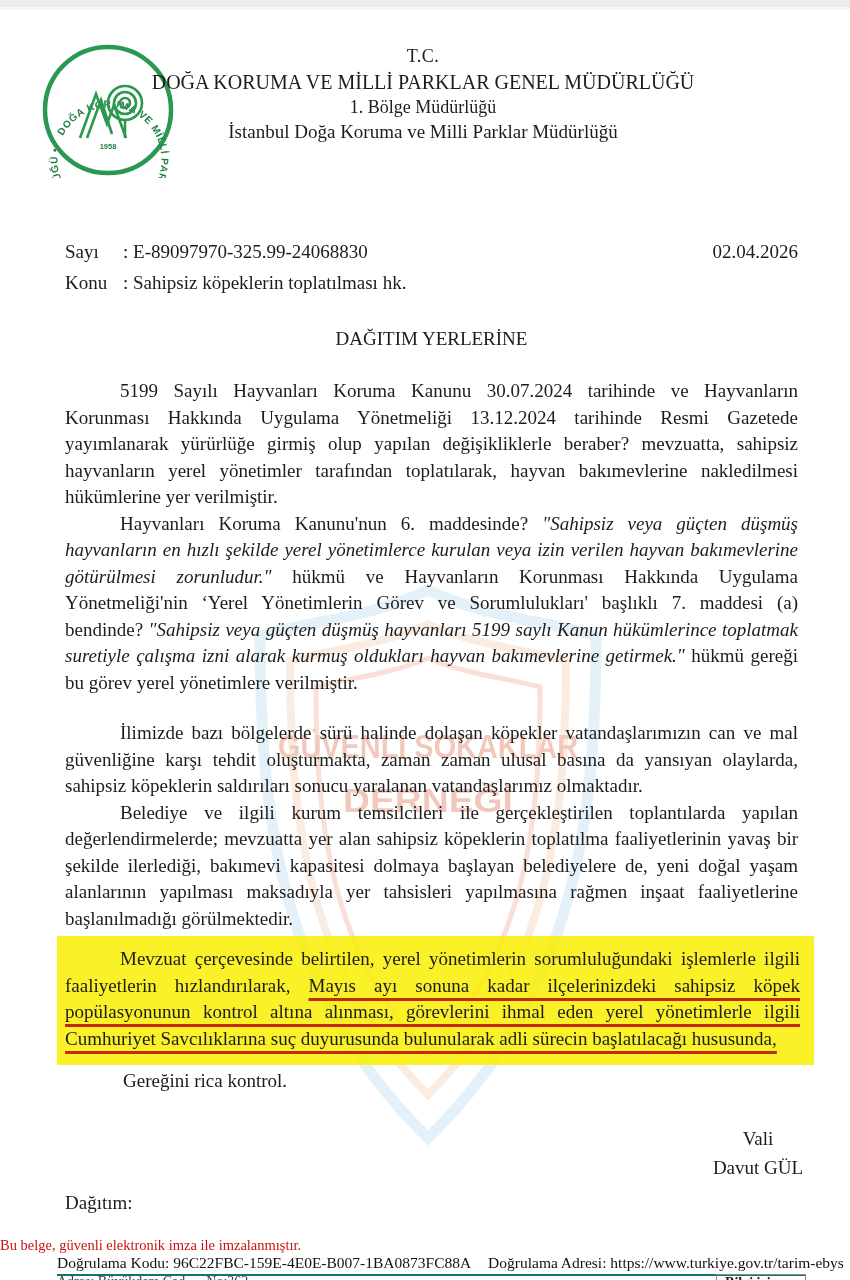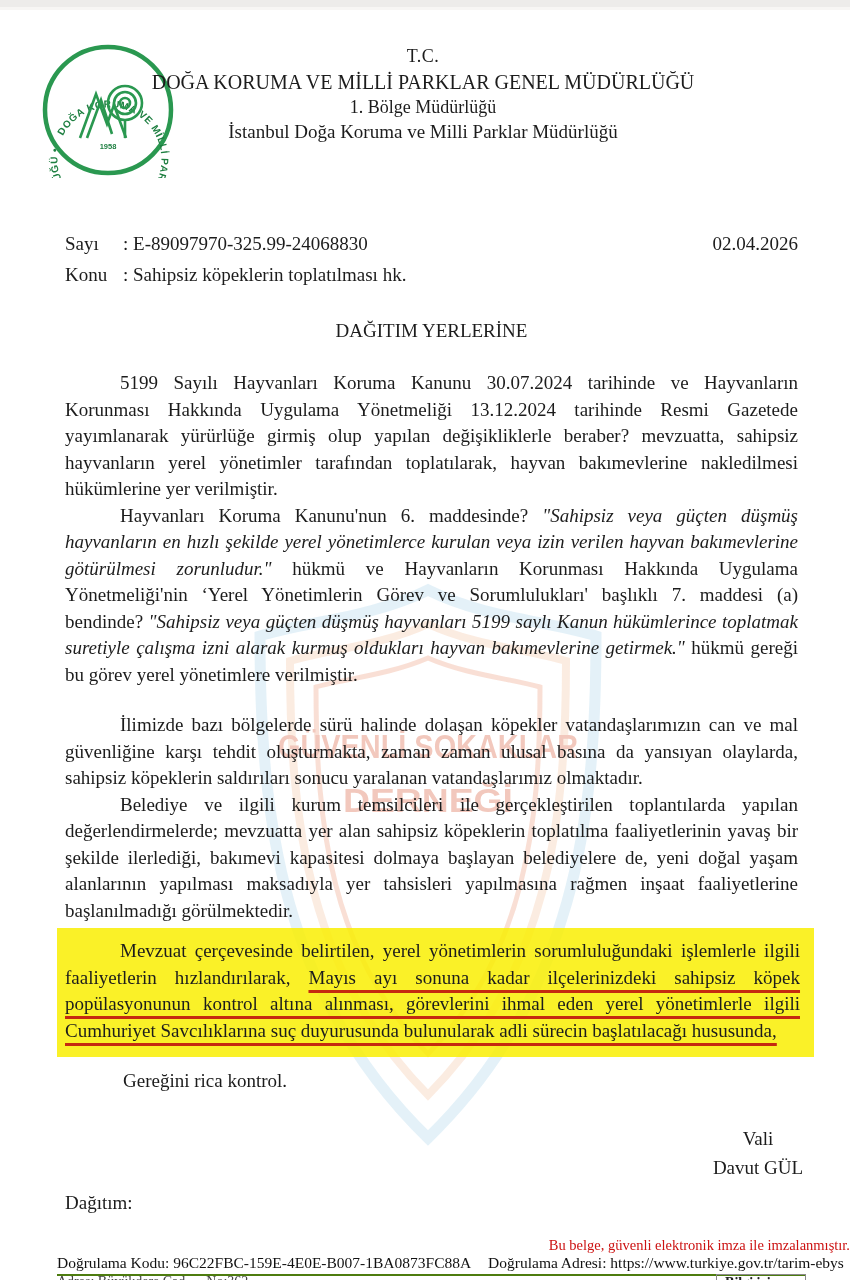--- a/index.html
+++ b/index.html
@@ -15,21 +15,21 @@
   .watermark { position:absolute; left:232px; top:572px; width:392px; height:585px; opacity:0.33; z-index:0; pointer-events:none; }
 
   .letterhead { position:absolute; top:46px; left:0; right:4px; text-align:center; z-index:1; }
   .lh-tc   { font-size:18px; letter-spacing:0.5px; margin-bottom:4px; }
   .lh-org  { font-size:20px; margin-bottom:3px; }
   .lh-branch { font-size:18px; margin-bottom:3px; }
   .lh-office { font-size:19px; }
 
   .logo-wrap { position:absolute; left:40px; top:42px; width:136px; height:136px; z-index:1; }
 
-  .content { position:absolute; left:65px; right:52px; top:228px; z-index:1; font-size:19px; }
+  .content { position:absolute; left:65px; right:52px; top:236px; z-index:1; font-size:19px; }
   .meta-row { display:flex; height:31px; line-height:31px; }
   .meta-label { width:58px; }
   .meta-value { flex:1; }
   .meta-date { text-align:center; }
 
   .salutation { text-align:center; margin-top:27px; height:28px; line-height:28px; font-size:19px; }
 
   .body-text { margin-top:25px; line-height:26.5px; text-align:justify; }
   .body-text p { text-indent:55px; margin:0; }
   .body-text p.gap { margin-top:24px; }
@@ -42,24 +42,24 @@
   .highlight .inner { text-indent:55px; }
   .ul-red {
     text-decoration:underline; text-decoration-color:#c52a10;
     text-decoration-thickness:2.5px; text-underline-offset:6px;
   }
 
   .closing { position:absolute; left:65px; top:1070px; font-size:19px; text-indent:58px; z-index:1; }
   .signature { position:absolute; right:12px; top:1124px; width:160px; text-align:center; font-size:19px; line-height:29px; z-index:1; }
   .distribution { position:absolute; left:65px; top:1192px; font-size:19px; z-index:1; }
 
-  .footer-sign { position:absolute; left:0; right:0; top:1237px; text-align:right; font-size:14.5px; color:#cc1111; z-index:1; }
+  .footer-sign { position:absolute; left:0; right:0; top:1237px; text-align:left; font-size:14.5px; color:#cc1111; z-index:1; }
   .footer-verify {
     position:absolute; left:57px; right:44px; top:1254px; font-size:15.5px; white-space:nowrap;
-    border-bottom:2px solid #4d7c0f; padding-bottom:2px; color:#111; z-index:1;
+    border-bottom:2px solid #0f766e; padding-bottom:2px; color:#111; z-index:1;
   }
   .footer-verify .sp { display:inline-block; width:10px; }
   .footer-cut { position:absolute; left:57px; right:44px; top:1274px; display:flex; justify-content:space-between; font-size:14px; color:#444; z-index:1; }
   .footer-cut .info-box { font-weight:bold; color:#222; border:1px solid #8a8a8a; padding:0 8px; }
 </style>
 </head>
 <body>
 
 <div class="page">
   <div class="scan-strip-top"></div>

